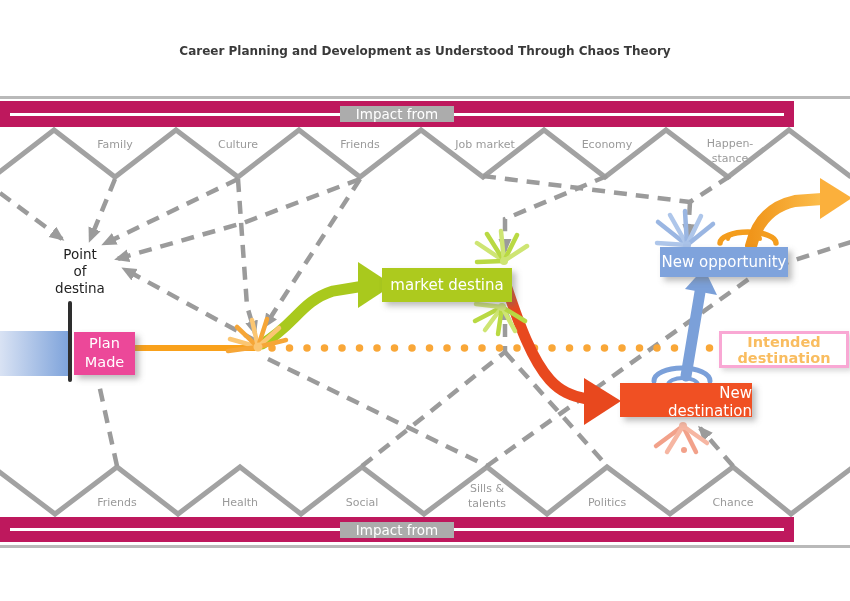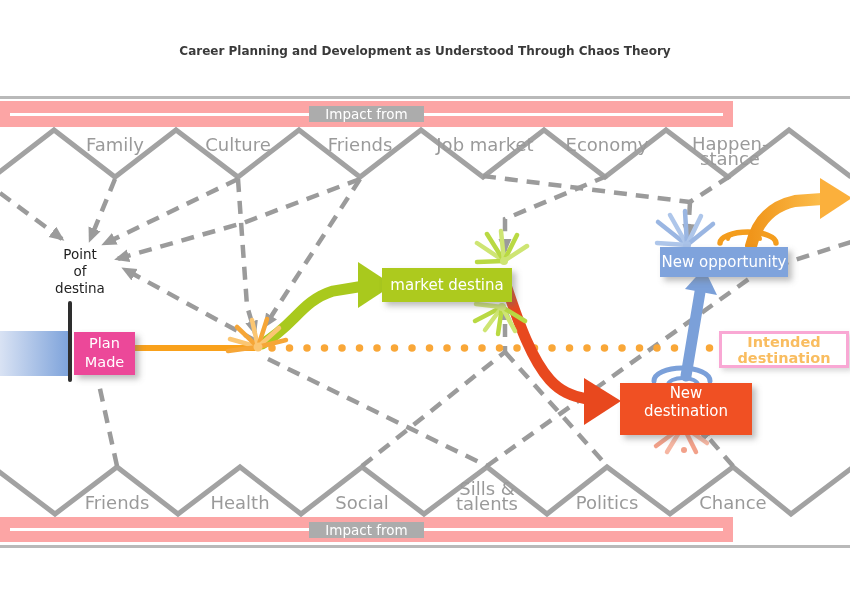--- a/index.html
+++ b/index.html
@@ -3,46 +3,46 @@
 <meta charset="utf-8">
 <style>
   html,body{margin:0;padding:0;background:#fff;}
   #stage{position:relative;width:850px;height:601px;background:#fff;overflow:hidden;
          font-family:"DejaVu Sans","Liberation Sans",sans-serif;}
   .abs{position:absolute;}
   
   #title{left:0;top:44px;width:850px;text-align:center;font-size:12px;font-weight:bold;
          color:#3a3a3a;z-index:3;}
   
-  .band{left:0;width:733px;background:#fca5a5;z-index:1;}
+  .band{left:0;width:794px;background:#be185d;z-index:1;}
   .strip{left:0;width:850px;background:#b9b9b9;z-index:1;}
   .band .rule{position:absolute;left:10px;right:10px;top:50%;margin-top:-1.5px;height:3px;background:#fff;}
   .band .band-label{position:absolute;left:0;right:0;top:0;bottom:0;display:flex;align-items:center;justify-content:center;}
   .band .band-label span{background:#acacac;color:#fff;font-size:13.5px;padding:0 16px;position:relative;}
   
-  .factor{position:absolute;width:110px;text-align:center;font-size:18px;color:#9a9a9a;
+  .factor{position:absolute;width:110px;text-align:center;font-size:11px;color:#9a9a9a;
           line-height:15px;z-index:3;}
   .factor .inner{display:inline-block;}
   #tf-5 .inner{width:76px;}
   #bf-3 .inner{width:72px;}
   
   #gfx{position:absolute;left:0;top:0;z-index:2;}
   
   #pod{left:36px;top:246px;width:88px;text-align:center;font-size:13.5px;line-height:17px;
        color:#1f1f1f;z-index:3;}
   
   #blue-band{left:0;top:331px;width:71px;height:45px;z-index:3;
      background:linear-gradient(90deg,rgba(146,173,222,0.35),#7ba1da);}
   #decision-line{left:68px;top:301px;width:4px;height:81px;background:#2e2e2e;border-radius:2px;z-index:4;}
   
   .node{position:absolute;color:#fff;text-align:center;z-index:3;
         box-shadow:4px 4px 6px rgba(110,110,110,0.45);}
   #plan-box{left:74px;top:332px;width:61px;height:43px;background:#ec4899;font-size:14.5px;line-height:19px;padding-top:2px;box-sizing:border-box;}
   #changed-box{left:382px;top:268px;width:130px;height:34px;background:#adca1e;font-size:15px;line-height:34px;white-space:nowrap;overflow:hidden;}
-  #newdest-box{left:620px;top:383px;width:132px;height:52px;background:#f05023;font-size:15px;line-height:18px;padding-top:1px;box-sizing:border-box;}
+  #newdest-box{left:620px;top:383px;width:132px;height:34px;background:#f05023;font-size:15px;line-height:18px;padding-top:1px;box-sizing:border-box;text-align:right;}
   #newopp-box{left:660px;top:247px;width:128px;height:30px;background:#7fa3dc;font-size:15px;line-height:30px;}
   #intended-box{left:719px;top:331px;width:130px;height:37px;background:#fff;border:3px solid #f9a8d4;
       box-sizing:border-box;text-align:center;font-size:14.5px;font-weight:bold;color:#f9bd60;
       line-height:16px;padding-top:0px;z-index:3;box-shadow:3px 3px 5px rgba(130,130,130,0.3);}
 </style>
 </head>
 <body>
 
 <div id="stage">
 

